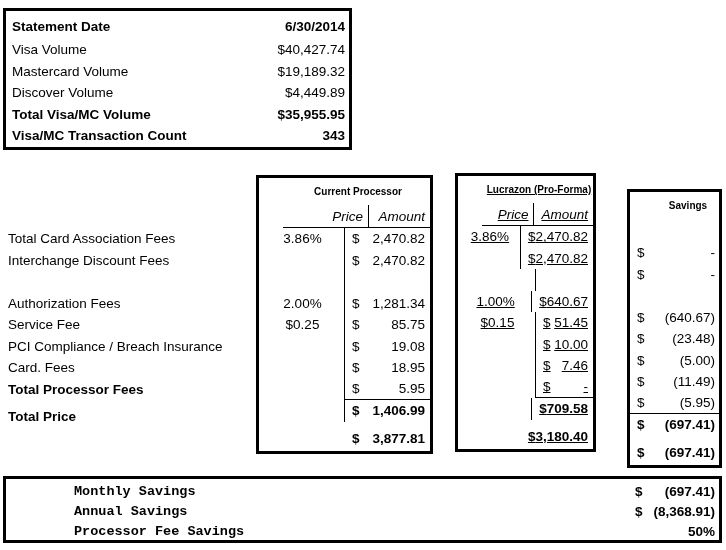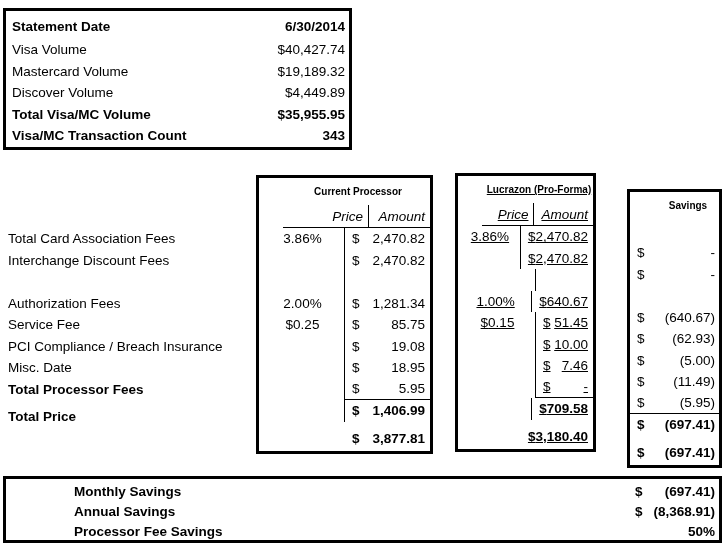--- a/index.html
+++ b/index.html
@@ -62,21 +62,21 @@
   .sv-cell {
     flex: 1; height: 100%;
     display: flex; justify-content: space-between; align-items: center;
     padding: 0 4px 0 7px;
   }
   .uline { border-bottom: 1px solid #000000; }
 
   
   #summary { left: 3px; top: 476px; width: 719px; height: 67px; padding-top: 2px; }
   .sum-row { height: 20.3px; display: flex; align-items: center; font-weight: bold; padding-left: 68px; }
-  .sum-label { flex: 1; }
+  .sum-label { flex: 1; font-family: Liberation Mono, monospace; }
   .sum-cell { width: 88px; display: flex; justify-content: space-between; align-items: center; padding: 0 4px; }
 </style>
 </head>
 <body>
 
 <div class="canvas">
 
   <div class="box" id="statement">
     <div class="st-row first bold">
       <div class="st-label">Statement Date</div>
@@ -122,21 +122,21 @@
     </div>
   </div>
 
   <div id="labels">
     <div class="r">Total Card Association Fees</div>
     <div class="r">Interchange Discount Fees</div>
     <div class="spacer"></div>
     <div class="r">Authorization Fees</div>
     <div class="r">Service Fee</div>
     <div class="r">PCI Compliance / Breach Insurance</div>
-    <div class="r">Misc. Date</div>
+    <div class="r">Card. Fees</div>
     <div class="r bold">Total Processor Fees</div>
     <div class="gap"></div>
     <div class="r bold">Total Price</div>
   </div>
 
   <div class="box" id="cp">
     <div class="title">Current Processor</div>
     <div class="sub lined">
       <div class="price">
           <span>Price</span>
@@ -361,21 +361,21 @@
     <div class="r"></div>
     <div class="r">
       <div class="sv-cell">
           <span>$</span>
           <span>(640.67)</span>
         </div>
     </div>
     <div class="r">
       <div class="sv-cell">
           <span>$</span>
-          <span>(62.93)</span>
+          <span>(23.48)</span>
         </div>
     </div>
     <div class="r">
       <div class="sv-cell">
           <span>$</span>
           <span>(5.00)</span>
         </div>
     </div>
     <div class="r">
       <div class="sv-cell">

